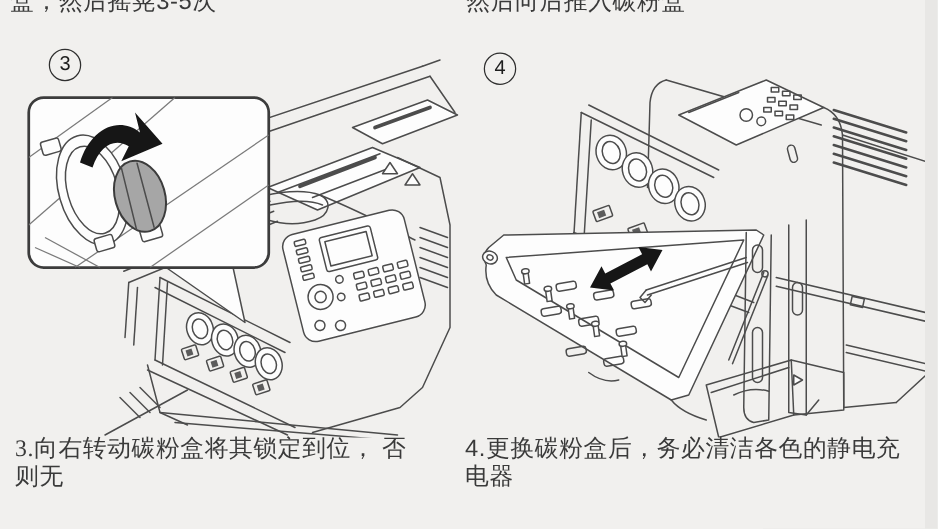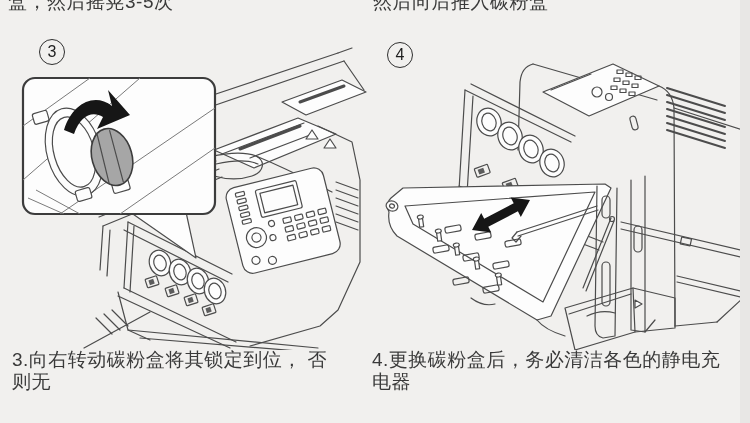--- a/index.html
+++ b/index.html
@@ -9,21 +9,21 @@
     background:#f1f0ee;color:#3a3a3a;
   }
   .caption{
     position:absolute;font-size:19px;line-height:22px;color:#3a3a3a;
     letter-spacing:.5px;white-space:nowrap;
   }
   .caption.top{top:-9px;}
   .caption.bottom{top:349px;white-space:normal;}
   .cap-tl{left:8px;}
   .cap-tr{left:373px;}
-  .cap-bl{left:12px;width:330px;}
+  .cap-bl{left:12px;width:330px;font-family:Liberation Serif, serif;}
   .cap-br{left:372px;width:356px;}
   .step-badge{
     position:absolute;width:24px;height:24px;border:1.6px solid #2f2f2f;
     border-radius:50%;display:flex;align-items:center;justify-content:center;
     font-size:16px;color:#1e1e1e;background:transparent;
   }
   .badge-3{left:39px;top:39px;}
   .badge-4{left:387px;top:42px;}
   svg.fig{position:absolute;top:30px;width:375px;height:320px;}
   #fig3{left:0;}

